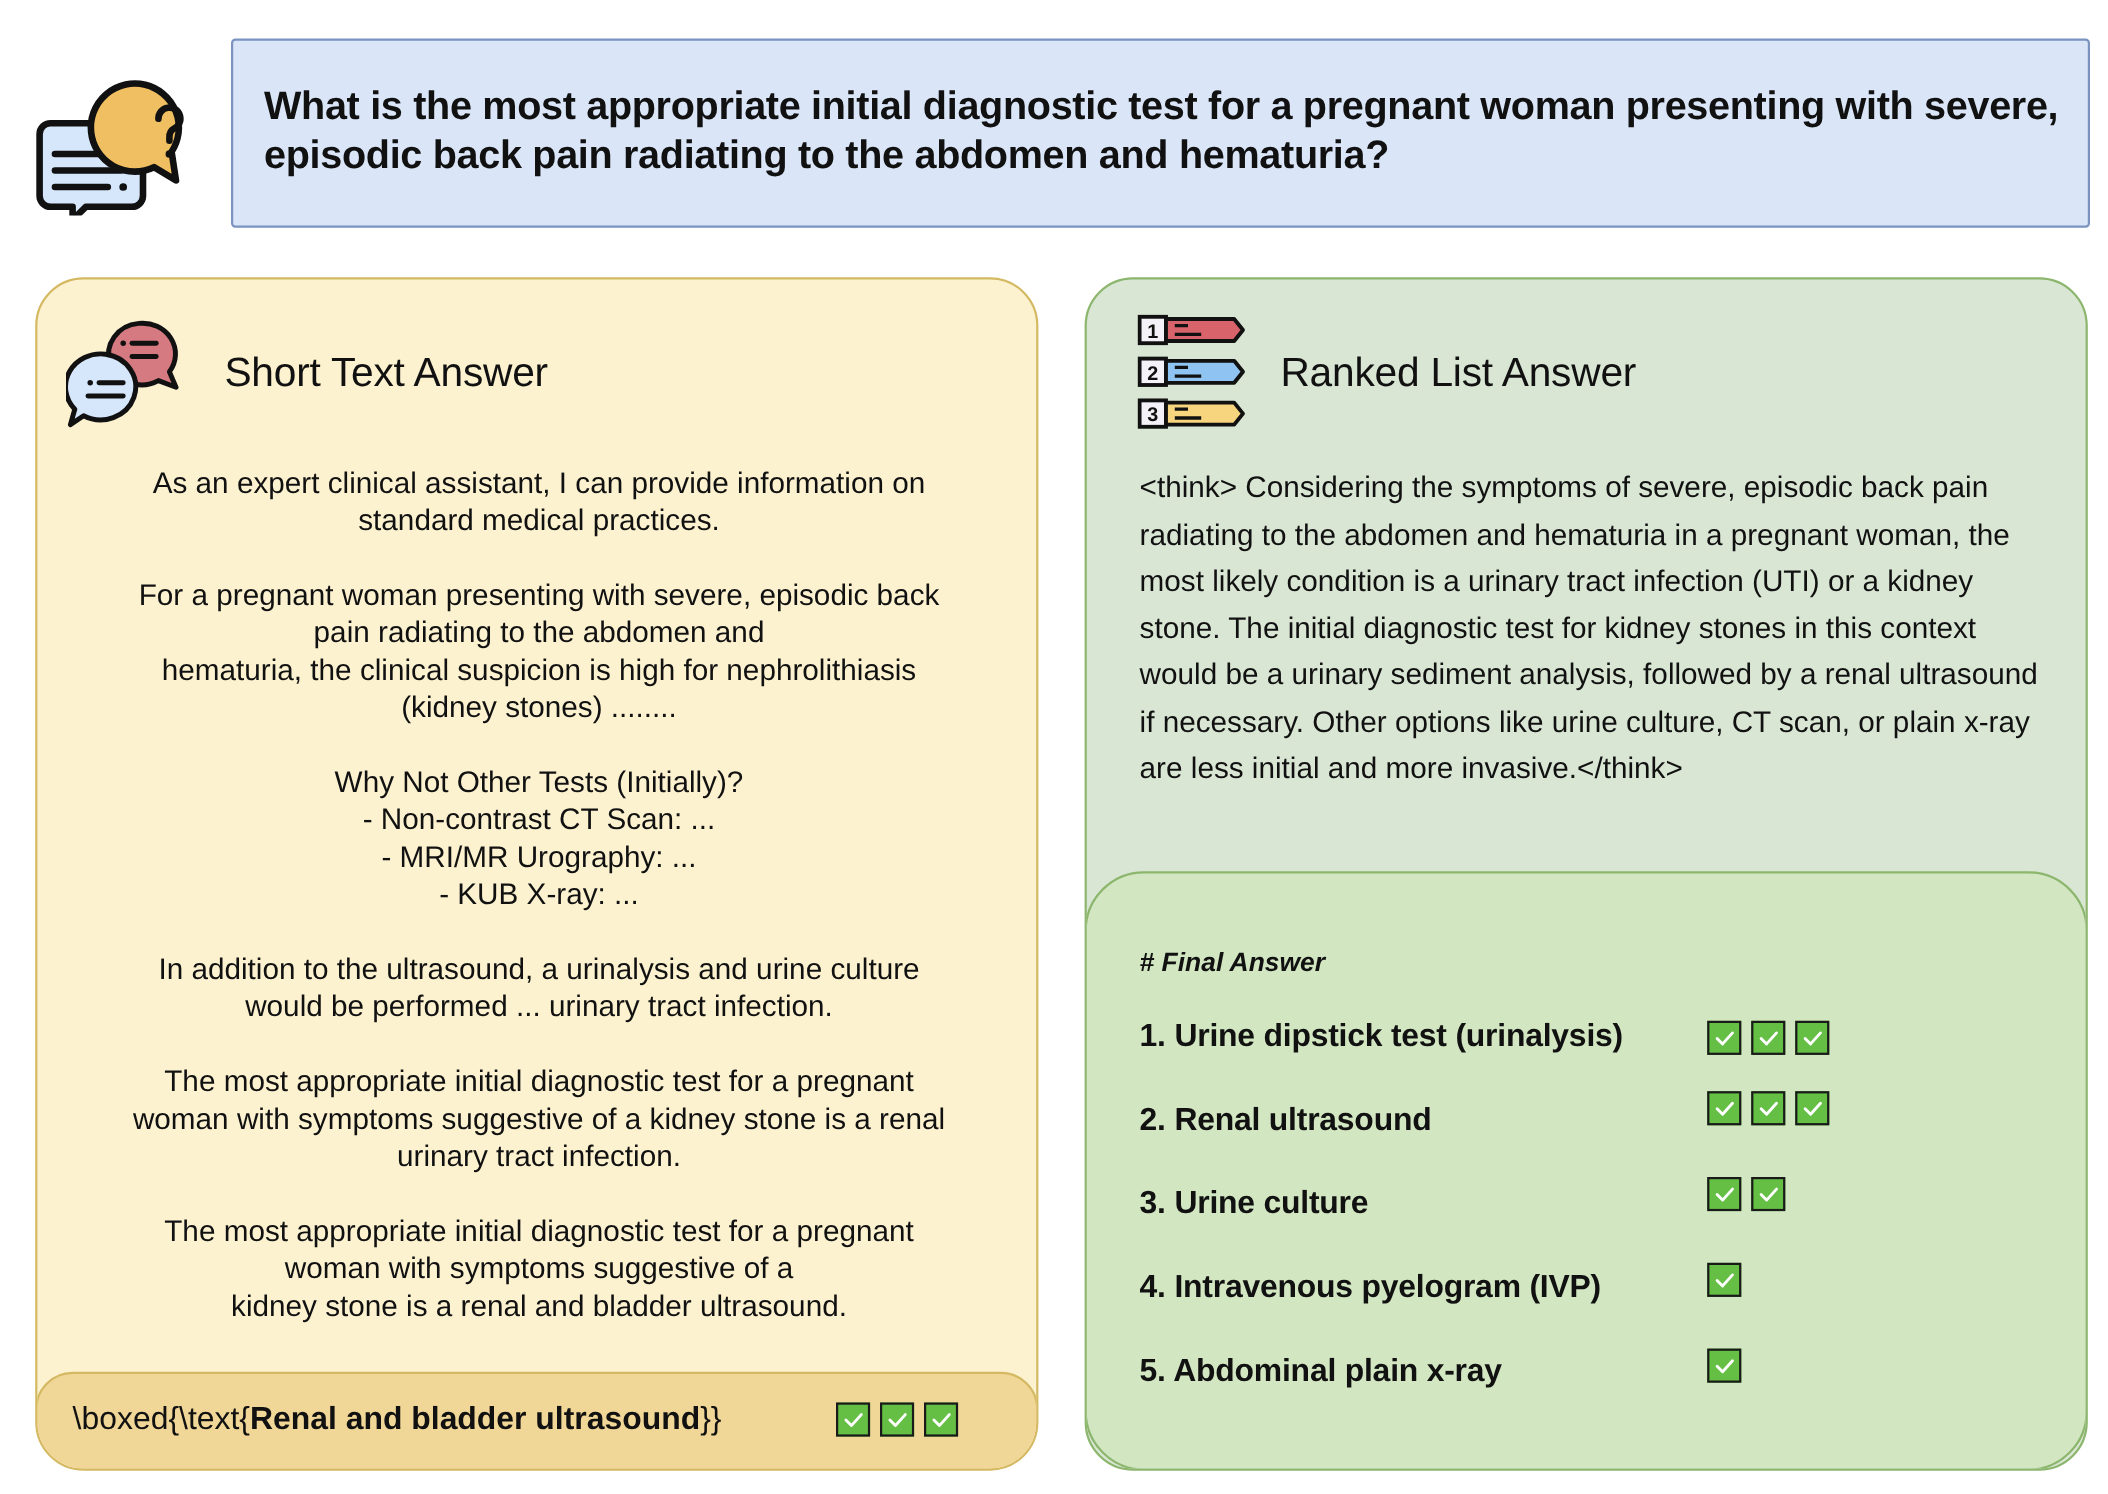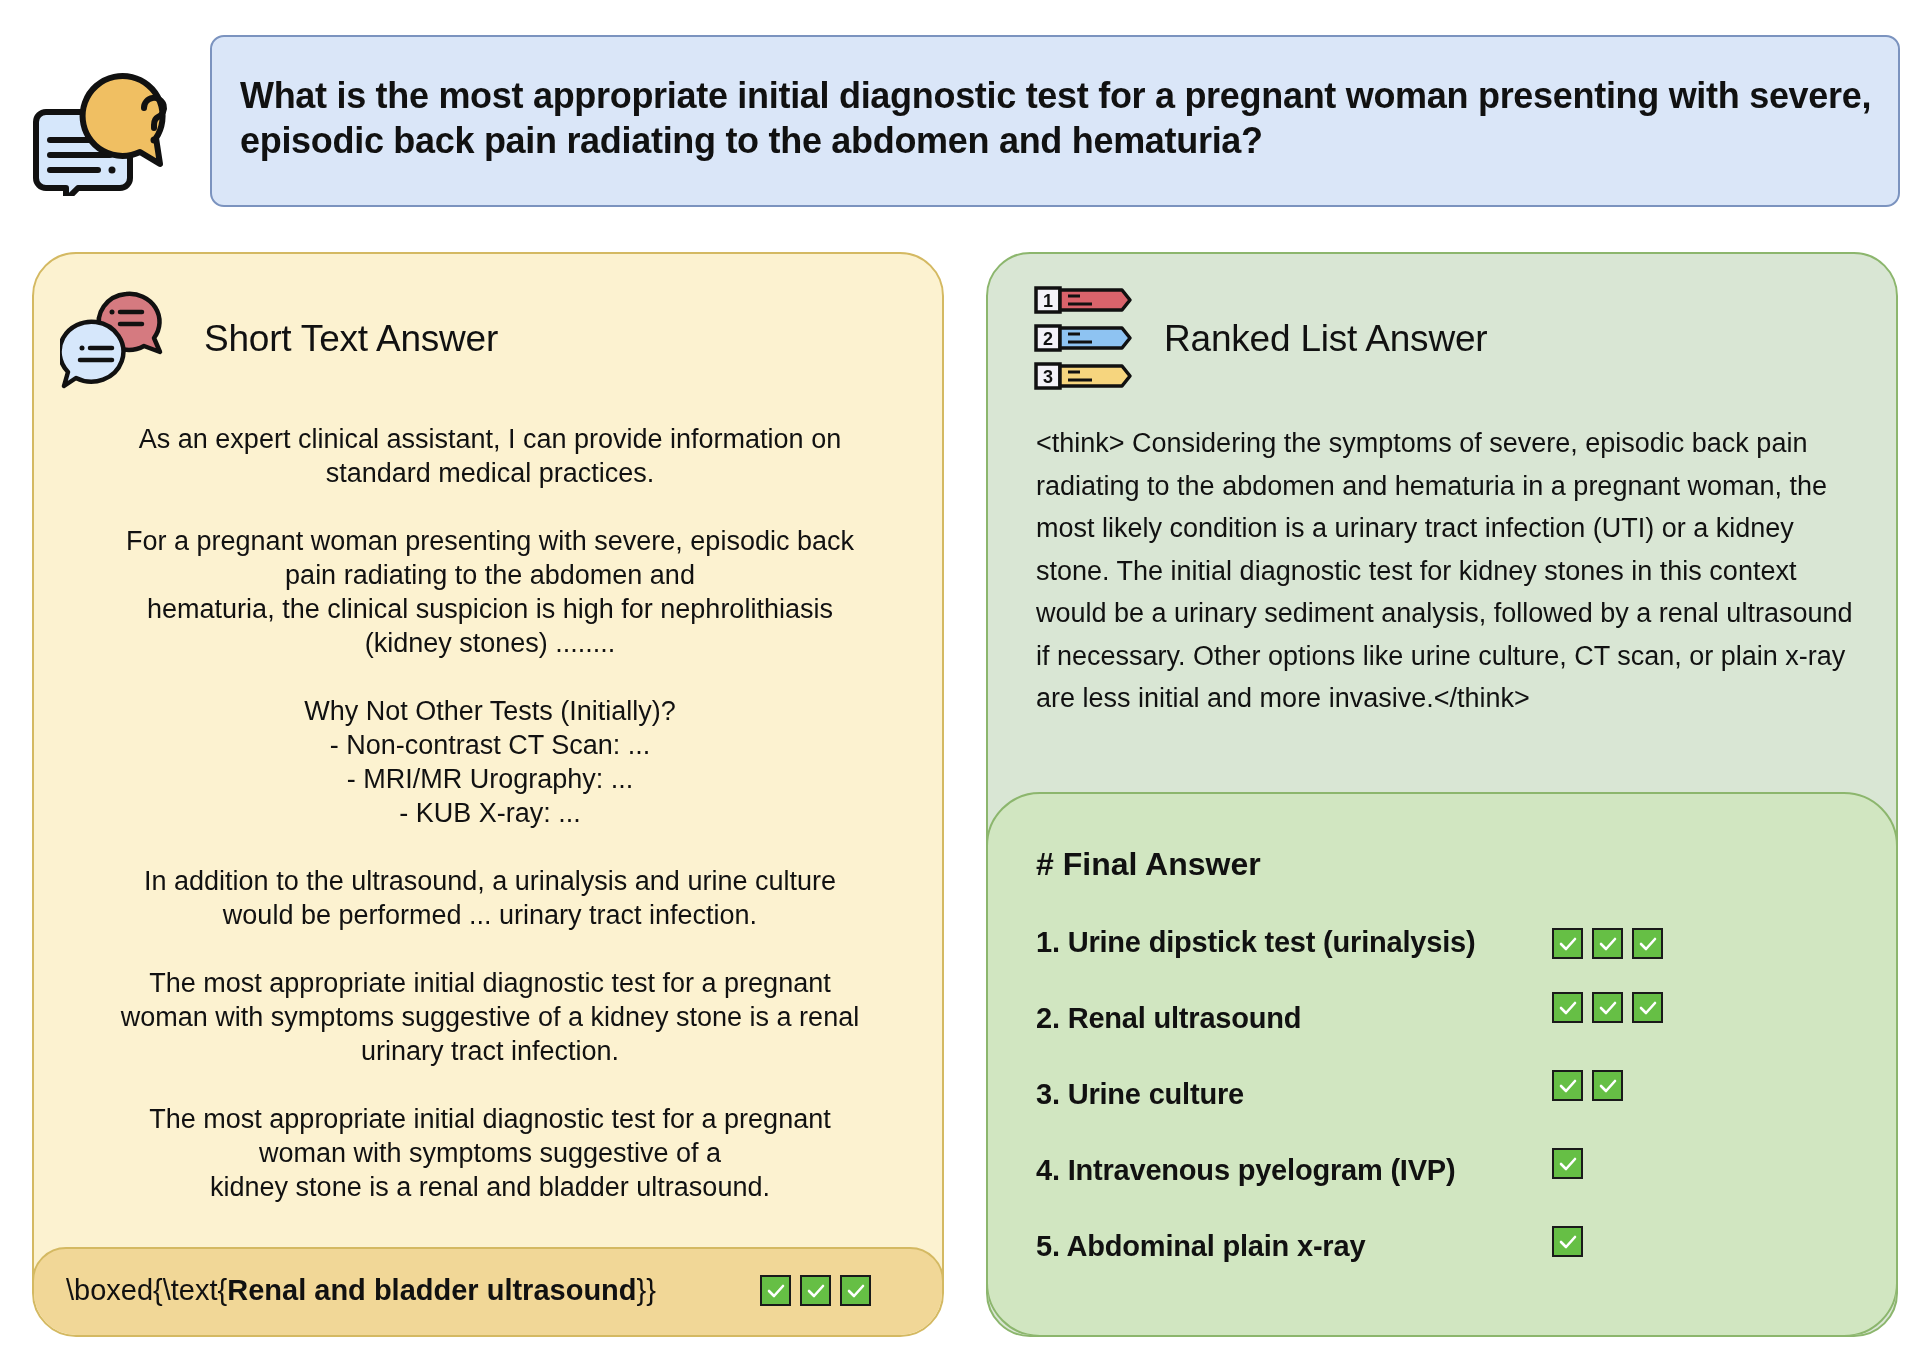--- a/index.html
+++ b/index.html
@@ -1,21 +1,21 @@
 <!DOCTYPE html>
 <html><head>
 <meta charset="utf-8">
 <style>
   html, body { margin:0; padding:0; background:#ffffff; }
   body { width:1916px; height:1358px; position:relative; overflow:hidden;
          font-family:"Liberation Sans", "DejaVu Sans", sans-serif; color:#111; }
 
   .q-icon { position:absolute; left:28px; top:50px; width:146px; height:146px; }
   .question-box { position:absolute; left:210px; top:35px; width:1690px; height:172px;
-    background:#dae6f8; border:2px solid #7b93bf; border-radius:14px; box-sizing:border-box; }
+    background:#dae6f8; border:2px solid #7b93bf; border-radius:4px; box-sizing:border-box; }
   .question-text { position:absolute; left:28px; top:36px; right:20px;
     font-size:36px; font-weight:bold; line-height:45px; letter-spacing:-0.3px; }
 
   .panel-left { position:absolute; left:32px; top:252px; width:912px; height:1085px;
     background:#fcf2d0; border:2px solid #d4b962; border-radius:44px; box-sizing:border-box; overflow:hidden; }
   .panel-right { position:absolute; left:986px; top:252px; width:912px; height:1085px;
     background:#d9e6d4; border:2px solid #8cb66d; border-radius:44px; box-sizing:border-box; overflow:hidden; }
 
   .panel-title { position:absolute; font-size:37px; font-weight:normal; letter-spacing:-0.2px; }
   .lt-icon { position:absolute; left:26px; top:36px; width:110px; height:100px; }
@@ -33,21 +33,21 @@
   .checks { position:absolute; display:flex; gap:9px; }
   .check { width:31px; height:31px; background:#66bf45; border:2px solid #1a1a1a;
     box-sizing:border-box; display:flex; align-items:center; justify-content:center; }
   .check svg { width:22px; height:22px; }
 
   .think-text { position:absolute; left:48px; top:168px; right:40px;
     font-size:27px; line-height:42.5px; }
 
   .final-box { position:absolute; left:-2px; right:-2px; bottom:-2px; height:545px;
     background:#d1e6c1; border:2px solid #8cb66d; border-radius:54px; box-sizing:border-box; }
-  .final-head { position:absolute; left:48px; top:52px; font-size:32px; font-weight:bold; }
+  .final-head { position:absolute; left:48px; top:68px; font-size:24px; font-weight:bold;font-style:italic; }
   .rank-item { position:absolute; left:48px; font-size:29px; font-weight:bold; letter-spacing:-0.2px; }
 </style>
 </head>
 <body>
 
 <svg class="q-icon" viewBox="0 0 146 146">
   <path d="M18 62 h74 a10 10 0 0 1 10 10 v56 a10 10 0 0 1 -10 10 h-42 l-12 12 v-12 h-20 a10 10 0 0 1 -10 -10 v-56 a10 10 0 0 1 10 -10z" fill="#d6e7fb" stroke="#111" stroke-width="6" stroke-linejoin="round"></path>
   <line x1="22" y1="90" x2="62" y2="90" stroke="#111" stroke-width="6" stroke-linecap="round"></line>
   <line x1="22" y1="105" x2="82" y2="105" stroke="#111" stroke-width="6" stroke-linecap="round"></line>
   <line x1="22" y1="120" x2="70" y2="120" stroke="#111" stroke-width="6" stroke-linecap="round"></line>

